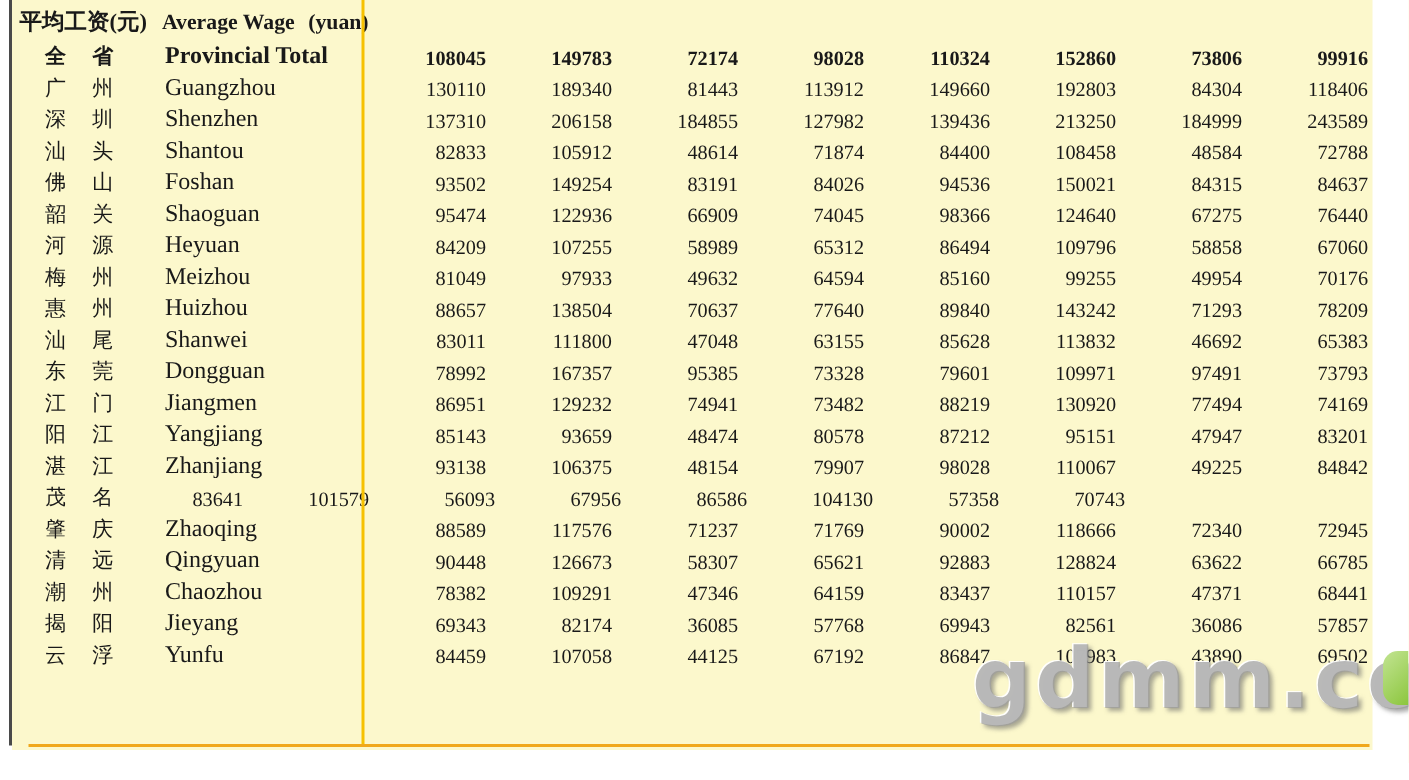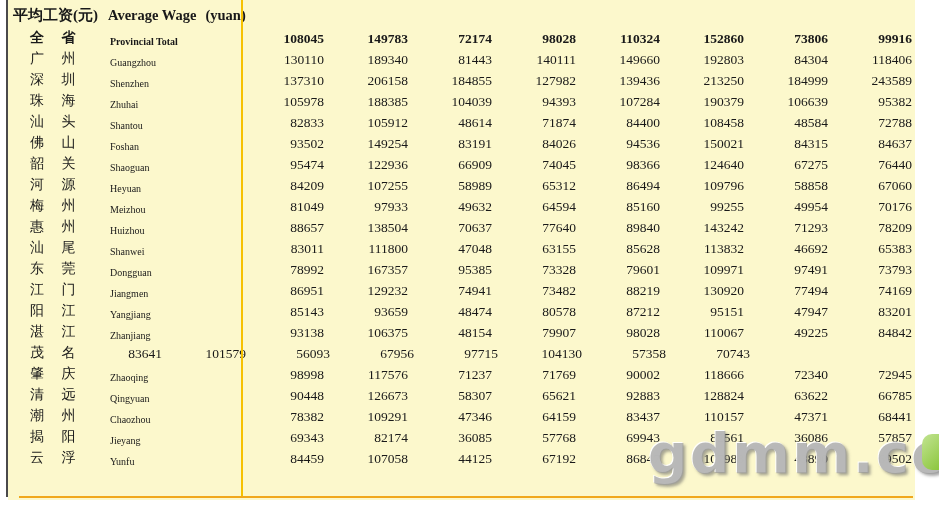--- a/index.html
+++ b/index.html
@@ -24,21 +24,21 @@
   }
   .title-en{font-weight:bold;font-size:14.5px;margin-left:10px;}
   .title-unit{font-weight:bold;font-size:14.5px;margin-left:9px;}
   .rows{position:relative;}
   .row{display:flex;align-items:flex-end;height:21px;font-size:13.5px;}
   .row.bold{font-weight:bold;}
   .zh{
     margin-left:22px;width:48px;font-size:14px;white-space:nowrap;
     word-spacing:14px;font-family:"Liberation Serif","DejaVu Sans",serif;
   }
-  .en{margin-left:32px;width:130px;font-size:10px;white-space:nowrap;}
+  .en{margin-left:32px;width:130px;font-size:16px;white-space:nowrap;}
   .val{width:84px;text-align:right;white-space:nowrap;}
   .vline{
     position:absolute;left:233px;top:0;width:2px;height:497px;
     background:var(--divider-gold,#f6c100);
   }
   .hline{
     position:absolute;left:11px;top:496px;width:894px;height:2px;
     background:var(--bottom-rule,#f0a81c);
   }
   .watermark{
@@ -77,51 +77,39 @@
           <span class="val">152860</span>
           <span class="val">73806</span>
           <span class="val">99916</span>
         </div>
         <div class="row">
           <span class="zh">广 州</span>
           <span class="en">Guangzhou</span>
           <span class="val">130110</span>
           <span class="val">189340</span>
           <span class="val">81443</span>
-          <span class="val">140111</span>
+          <span class="val">113912</span>
           <span class="val">149660</span>
           <span class="val">192803</span>
           <span class="val">84304</span>
           <span class="val">118406</span>
         </div>
         <div class="row">
           <span class="zh">深 圳</span>
           <span class="en">Shenzhen</span>
           <span class="val">137310</span>
           <span class="val">206158</span>
           <span class="val">184855</span>
           <span class="val">127982</span>
           <span class="val">139436</span>
           <span class="val">213250</span>
           <span class="val">184999</span>
           <span class="val">243589</span>
         </div>
         <div class="row">
-          <span class="zh">珠 海</span>
-          <span class="en">Zhuhai</span>
-          <span class="val">105978</span>
-          <span class="val">188385</span>
-          <span class="val">104039</span>
-          <span class="val">94393</span>
-          <span class="val">107284</span>
-          <span class="val">190379</span>
-          <span class="val">106639</span>
-          <span class="val">95382</span>
-        </div>
-        <div class="row">
           <span class="zh">汕 头</span>
           <span class="en">Shantou</span>
           <span class="val">82833</span>
           <span class="val">105912</span>
           <span class="val">48614</span>
           <span class="val">71874</span>
           <span class="val">84400</span>
           <span class="val">108458</span>
           <span class="val">48584</span>
           <span class="val">72788</span>
@@ -245,29 +233,29 @@
           <span class="val">110067</span>
           <span class="val">49225</span>
           <span class="val">84842</span>
         </div>
         <div class="row">
           <span class="zh">茂 名</span>
           <span class="val">83641</span>
           <span class="val">101579</span>
           <span class="val">56093</span>
           <span class="val">67956</span>
-          <span class="val">97715</span>
+          <span class="val">86586</span>
           <span class="val">104130</span>
           <span class="val">57358</span>
           <span class="val">70743</span>
         </div>
         <div class="row">
           <span class="zh">肇 庆</span>
           <span class="en">Zhaoqing</span>
-          <span class="val">98998</span>
+          <span class="val">88589</span>
           <span class="val">117576</span>
           <span class="val">71237</span>
           <span class="val">71769</span>
           <span class="val">90002</span>
           <span class="val">118666</span>
           <span class="val">72340</span>
           <span class="val">72945</span>
         </div>
         <div class="row">
           <span class="zh">清 远</span>

